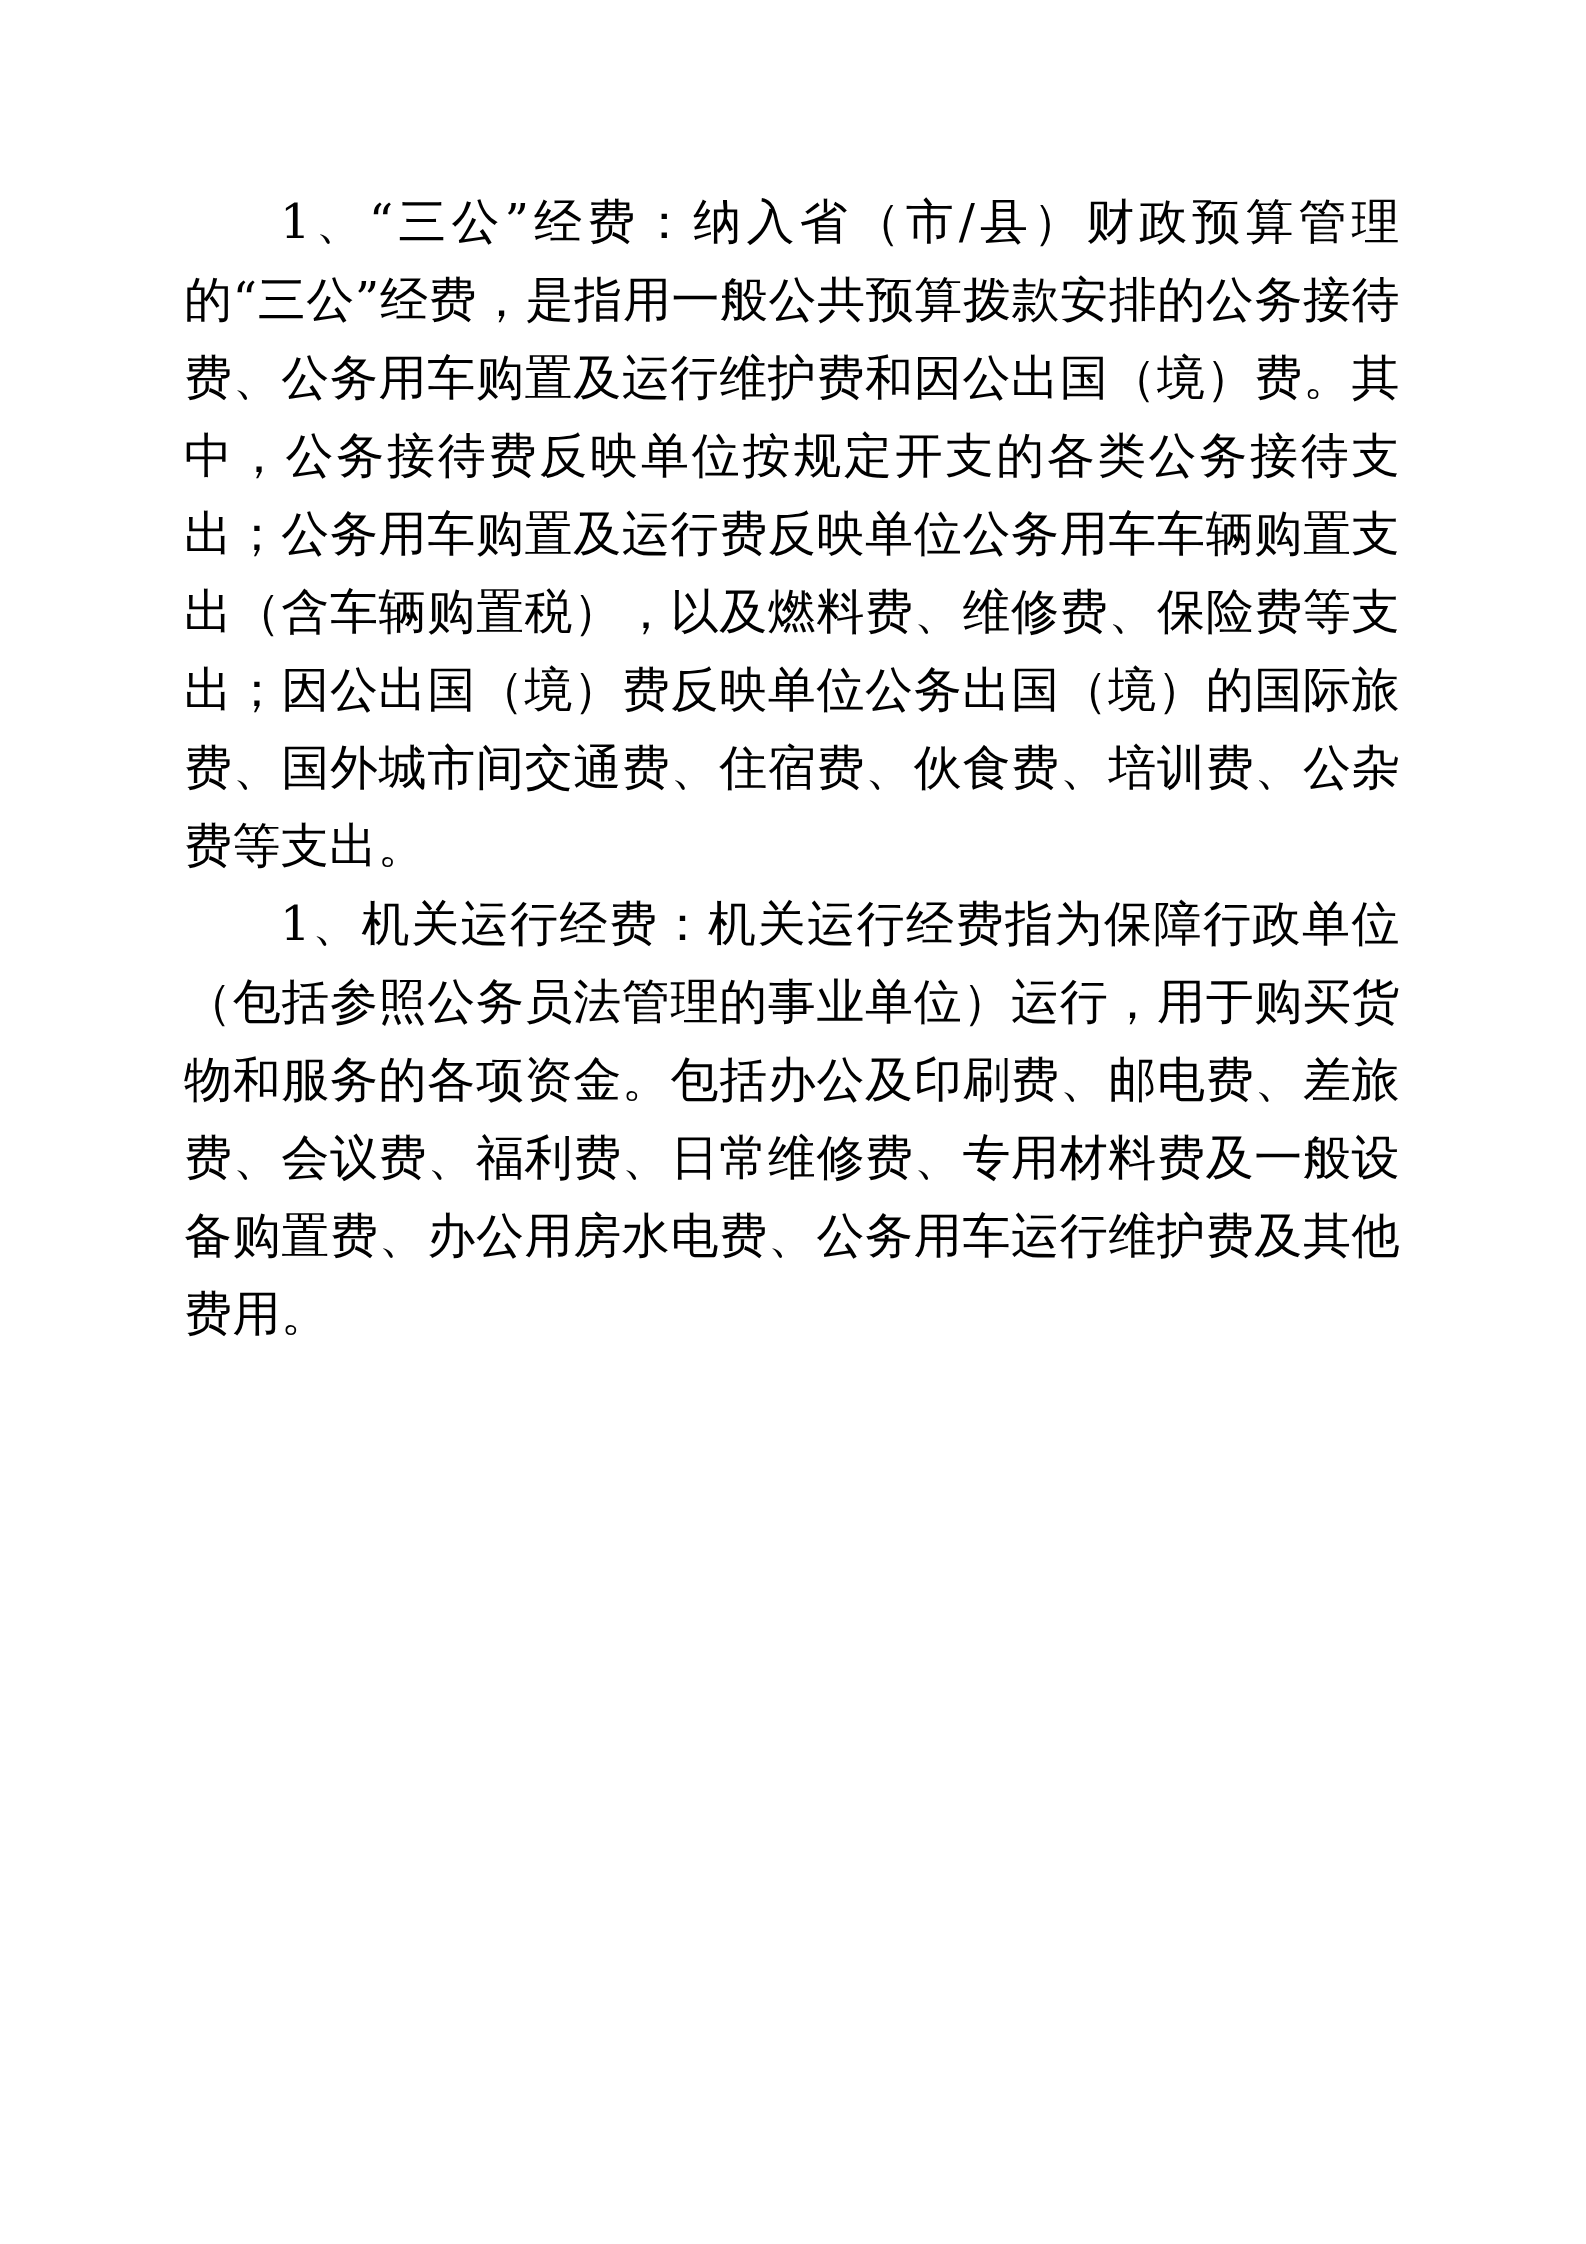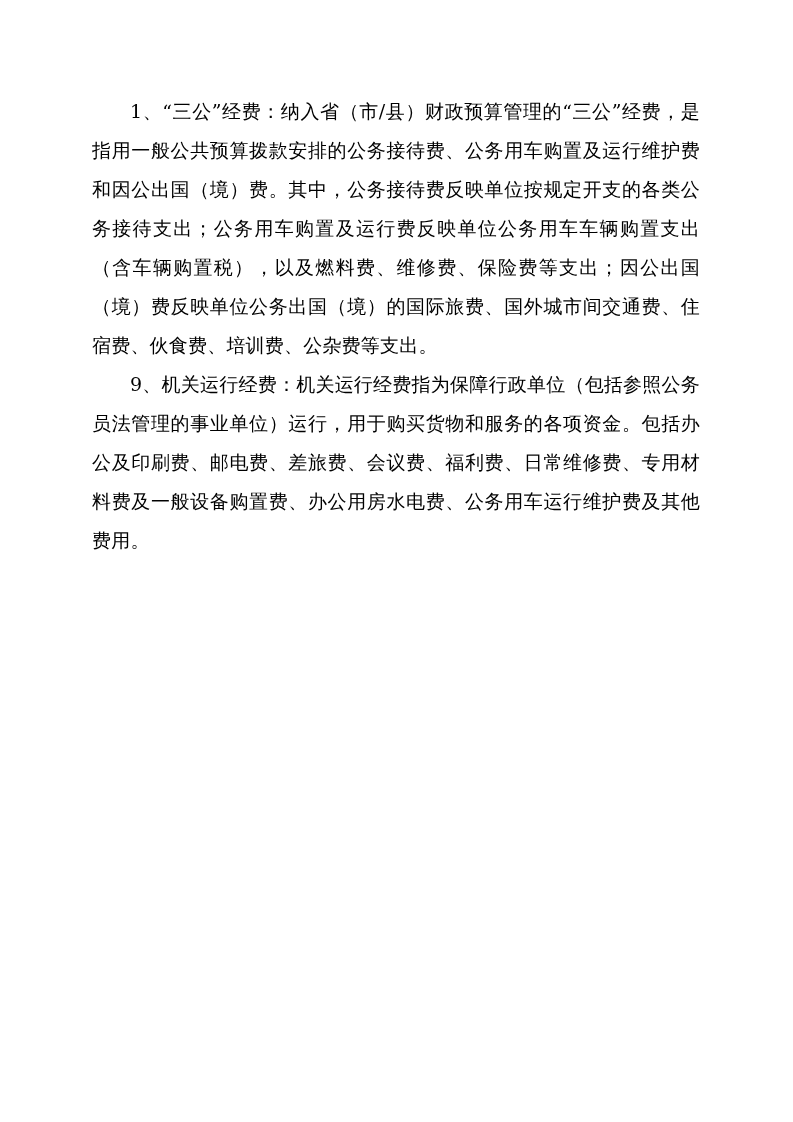--- a/index.html
+++ b/index.html
@@ -21,34 +21,34 @@
     background: #ffffff;
     box-sizing: border-box;
   }
   .content {
     position: absolute;
     left: 92px;
     top: 92px;
     width: 610px;
   }
   .para {
-    font-size: 19px;
+    font-size: 24px;
     line-height: 39px;
     text-align: justify;
     text-justify: inter-ideograph;
     text-indent: 2em;
     margin: 0 2px 0 0;
     letter-spacing: 0.2px;
     word-break: break-all;
   }
   .para + .para {
     margin-top: 0;
   }
 </style>
 </head>
 <body>
 
 <div class="page">
   <div class="content">
     <p class="para">1、“三公”经费：纳入省（市/县）财政预算管理的“三公”经费，是指用一般公共预算拨款安排的公务接待费、公务用车购置及运行维护费和因公出国（境）费。其中，公务接待费反映单位按规定开支的各类公务接待支出；公务用车购置及运行费反映单位公务用车车辆购置支出（含车辆购置税），以及燃料费、维修费、保险费等支出；因公出国（境）费反映单位公务出国（境）的国际旅费、国外城市间交通费、住宿费、伙食费、培训费、公杂费等支出。</p>
-    <p class="para">9、机关运行经费：机关运行经费指为保障行政单位（包括参照公务员法管理的事业单位）运行，用于购买货物和服务的各项资金。包括办公及印刷费、邮电费、差旅费、会议费、福利费、日常维修费、专用材料费及一般设备购置费、办公用房水电费、公务用车运行维护费及其他费用。</p>
+    <p class="para">1、机关运行经费：机关运行经费指为保障行政单位（包括参照公务员法管理的事业单位）运行，用于购买货物和服务的各项资金。包括办公及印刷费、邮电费、差旅费、会议费、福利费、日常维修费、专用材料费及一般设备购置费、办公用房水电费、公务用车运行维护费及其他费用。</p>
   </div>
 </div>
 
 </body></html>

